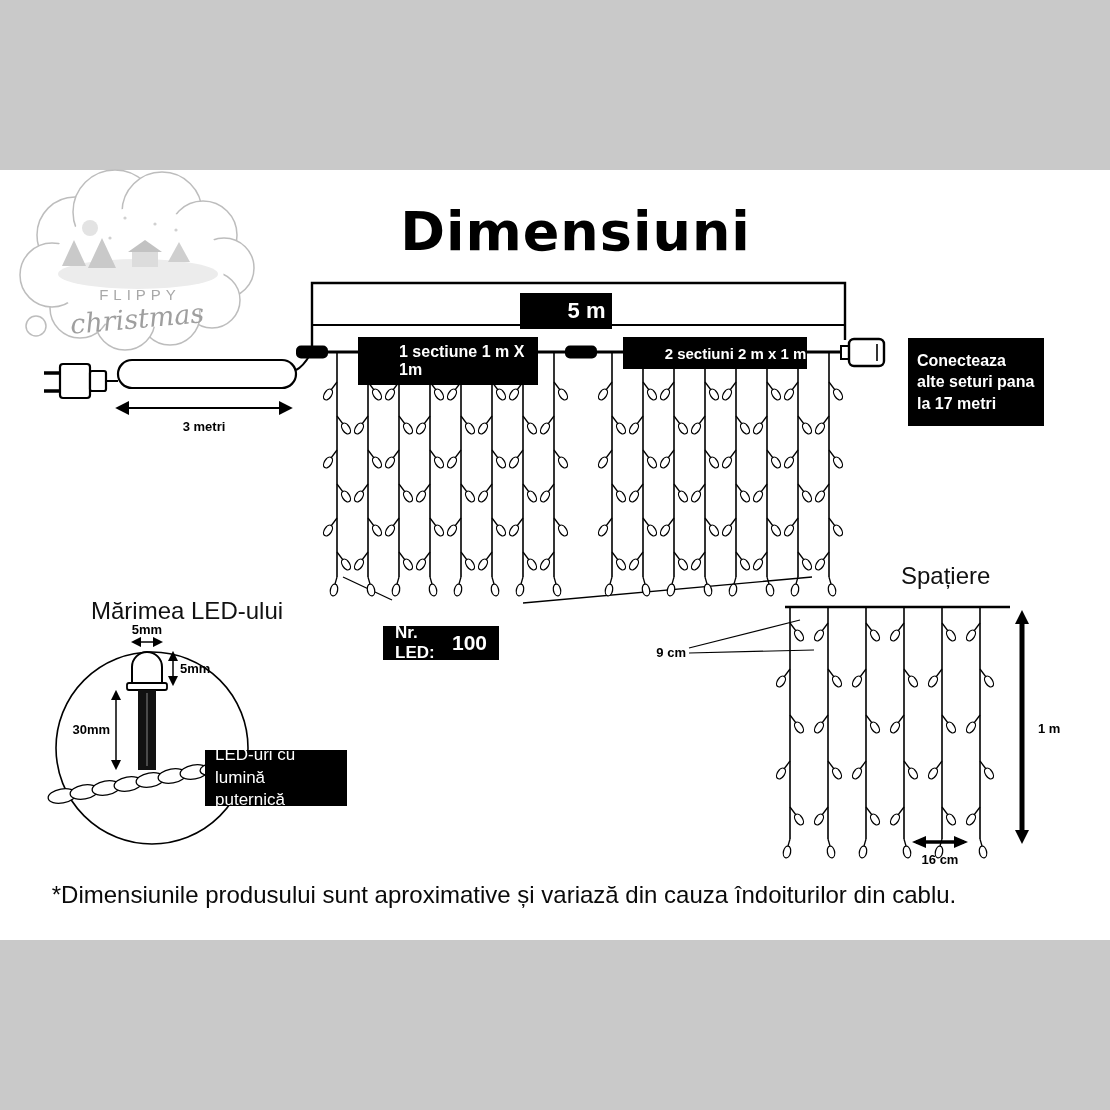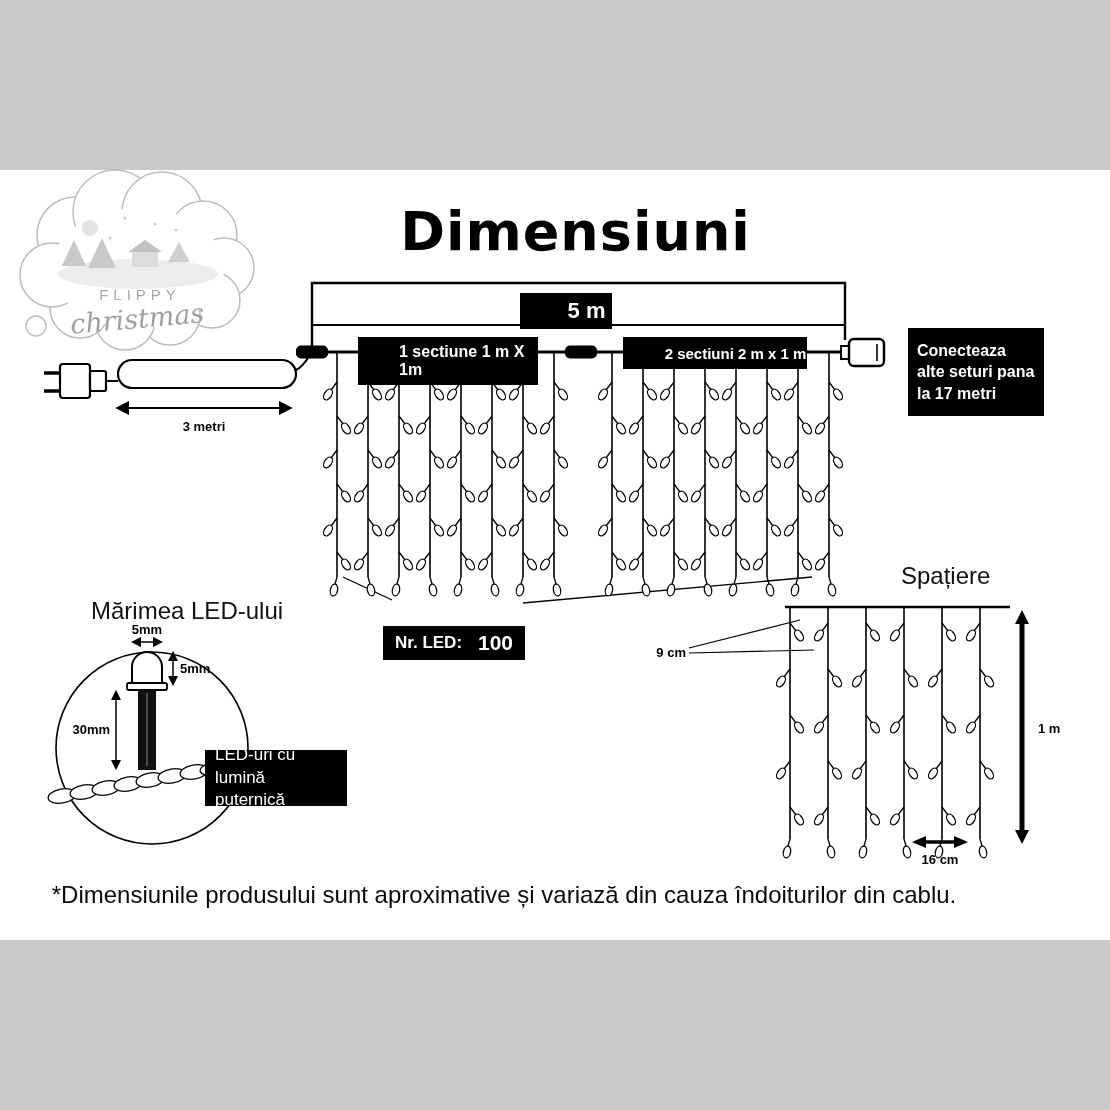--- a/index.html
+++ b/index.html
@@ -19,23 +19,23 @@
     letter-spacing:1px; color:#000;
   }
   .blackbox {
     background:#000; color:#fff; display:flex; align-items:center; justify-content:center;
     font-weight:bold;
     margin-top:28px;
   }
   .box-5m      { left:520px; top:265px; width:92px;  height:36px; font-size:22px; }
   .box-sec1    { left:358px; top:309px; width:180px; height:48px; font-size:16px; }
   .box-sec2    { left:623px; top:309px; width:184px; height:32px; font-size:15px; }
-  .box-connect { left:908px; top:300px; width:136px; height:88px; font-size:16px;
+  .box-connect { left:908px; top:310px; width:136px; height:88px; font-size:16px;
                  justify-content:flex-start; padding:6px 9px; white-space:pre-line; line-height:1.35; text-align:left;}
-  .box-nrled   { left:383px; top:598px; width:142px; height:34px; justify-content:space-between; padding:0 12px; }
+  .box-nrled   { left:383px; top:598px; width:116px; height:34px; justify-content:center; padding:0 12px; }
   .box-nrled .lbl { font-size:17px; }
   .box-nrled .val { font-size:21px; }
   .box-lednote { left:205px; top:722px; width:142px; height:56px; font-size:17px; font-weight:normal;
                  justify-content:flex-start; padding:4px 10px; white-space:pre-line; line-height:1.35; text-align:left;}
   .heading { color:#111; font-size:24px; }
   .h-marime   { left:50px;  top:597px; }
   .h-spatiere { left:860px; top:562px; }
   .footnote { left:0; top:881px; width:967px; text-align:center; font-size:24px; color:#0a0a0a; }
 
   

